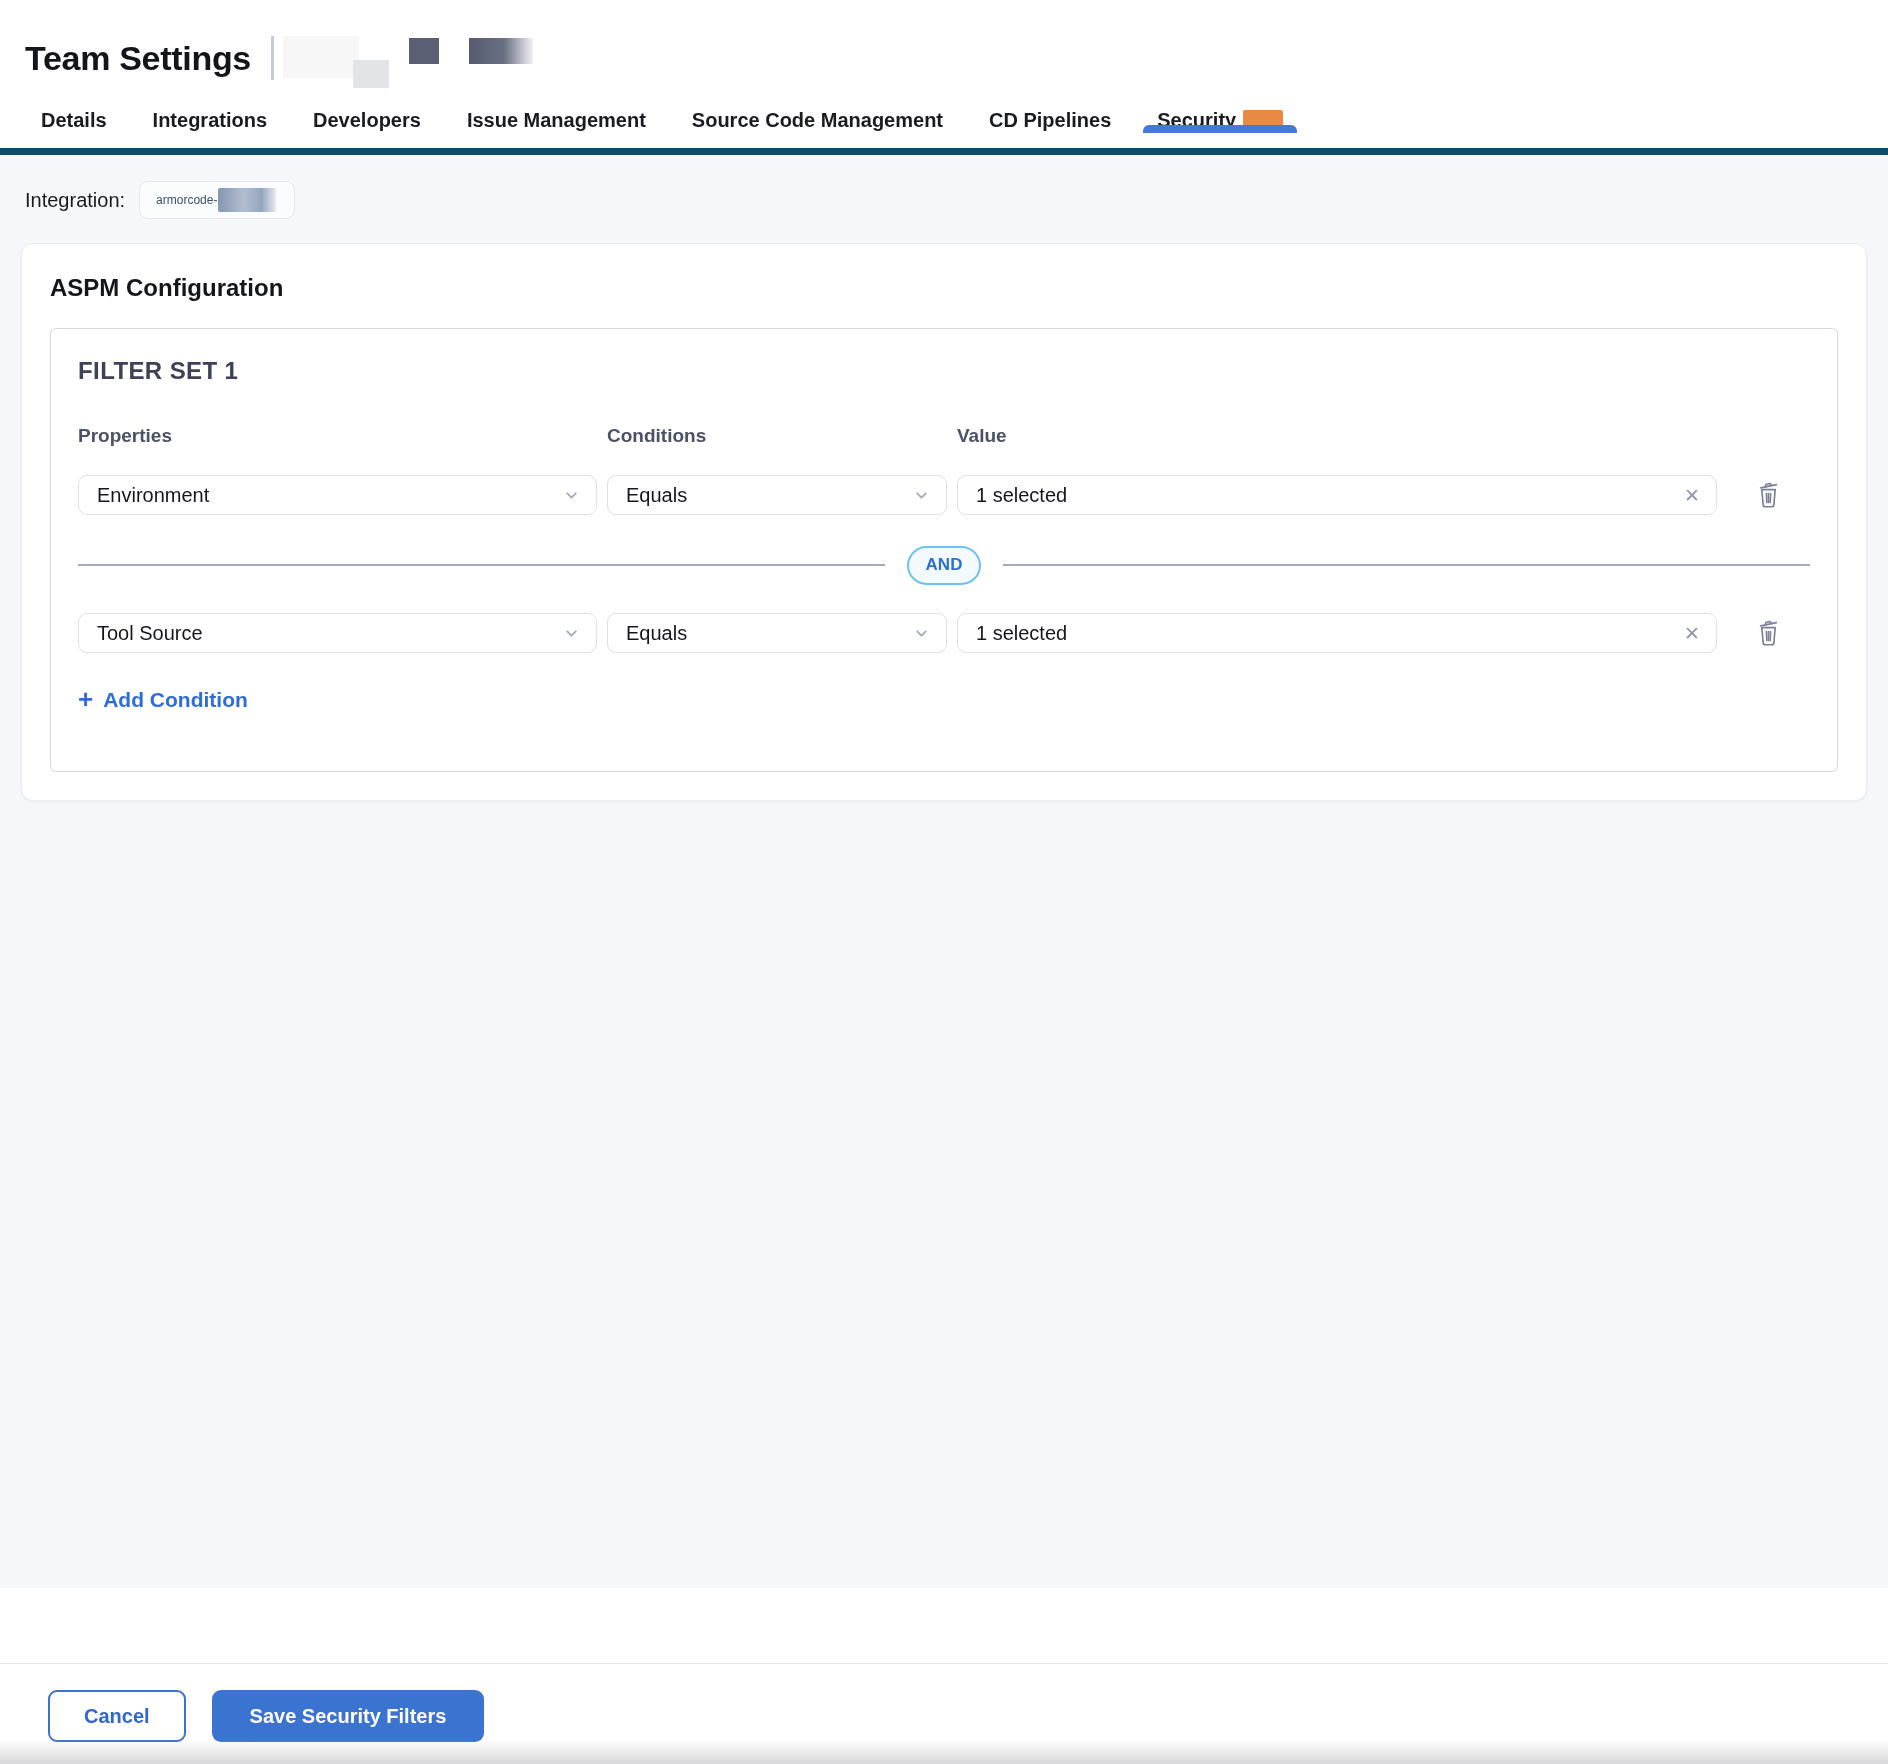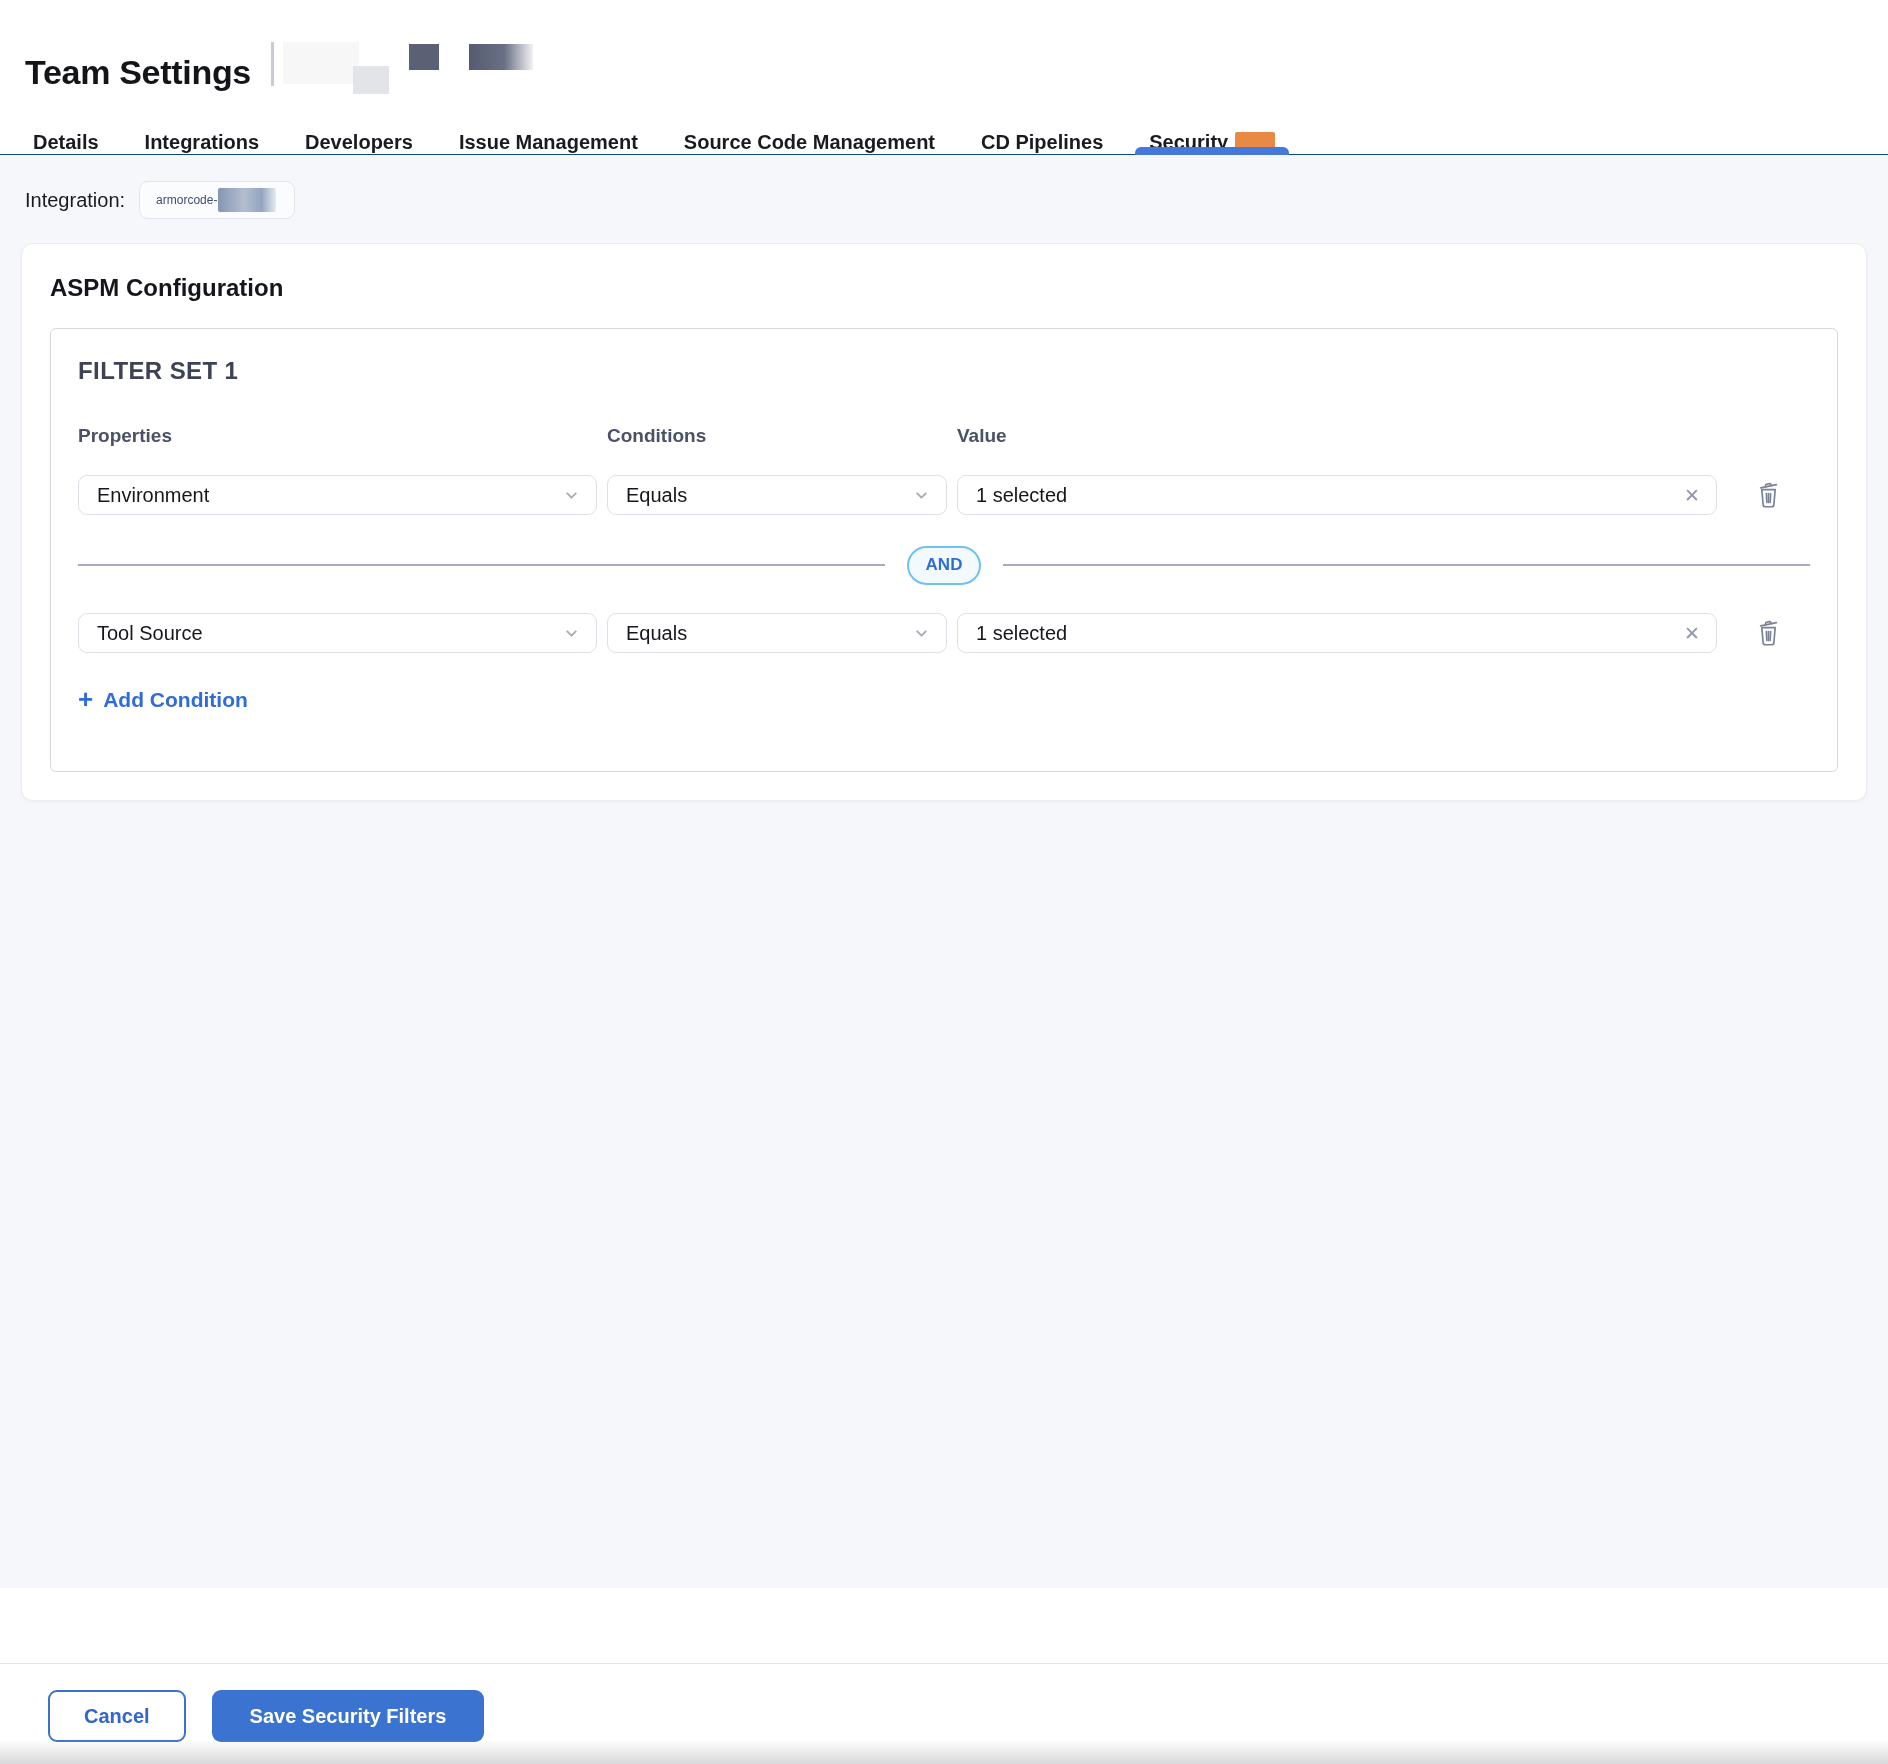--- a/index.html
+++ b/index.html
@@ -14,21 +14,21 @@
     width: 1888px;
     height: 1764px;
     overflow: hidden;
     background: #ffffff;
   }
 
   
   .header { background: #ffffff; }
   .title-row {
     display: flex;
-    align-items: flex-end;
+    align-items: center;
     padding: 24px 8px 0 25px;
     height: 92px;
   }
   .page-title {
     font-size: 34px;
     font-weight: 700;
     letter-spacing: -0.3px;
     color: #131519;
   }
   .redact-cluster {
@@ -40,24 +40,24 @@
   .redact-divider { position: absolute; left: 0; top: 6px; width: 3px; height: 44px; background: #c6cbd6; }
   .redact-a { position: absolute; left: 12px; top: 6px; width: 76px; height: 42px; background: #f7f7f8; }
   .redact-b { position: absolute; left: 82px; top: 30px; width: 36px; height: 28px; background: #e3e4e7; }
   .redact-c { position: absolute; left: 138px; top: 8px; width: 30px; height: 26px; background: #5b6074; }
   .redact-d { position: absolute; left: 198px; top: 8px; width: 64px; height: 26px;
               background: linear-gradient(90deg, #565b70 0%, #6a7084 55%, #f2f3f5 100%); }
 
   
   .tabbar {
     display: flex;
-    align-items: flex-end;
+    align-items: center;
     height: 63px;
-    border-bottom: 1px solid #0c4a6e;
-    padding: 0 10px;
+    border-bottom: 7px solid #0c4a6e;
+    padding: 0 18px;
   }
   .tab {
     position: relative;
     display: flex;
     align-items: center;
     padding: 0 16px;
     margin: 0 7px;
     font-size: 20px;
     font-weight: 600;
     color: #191b20;

